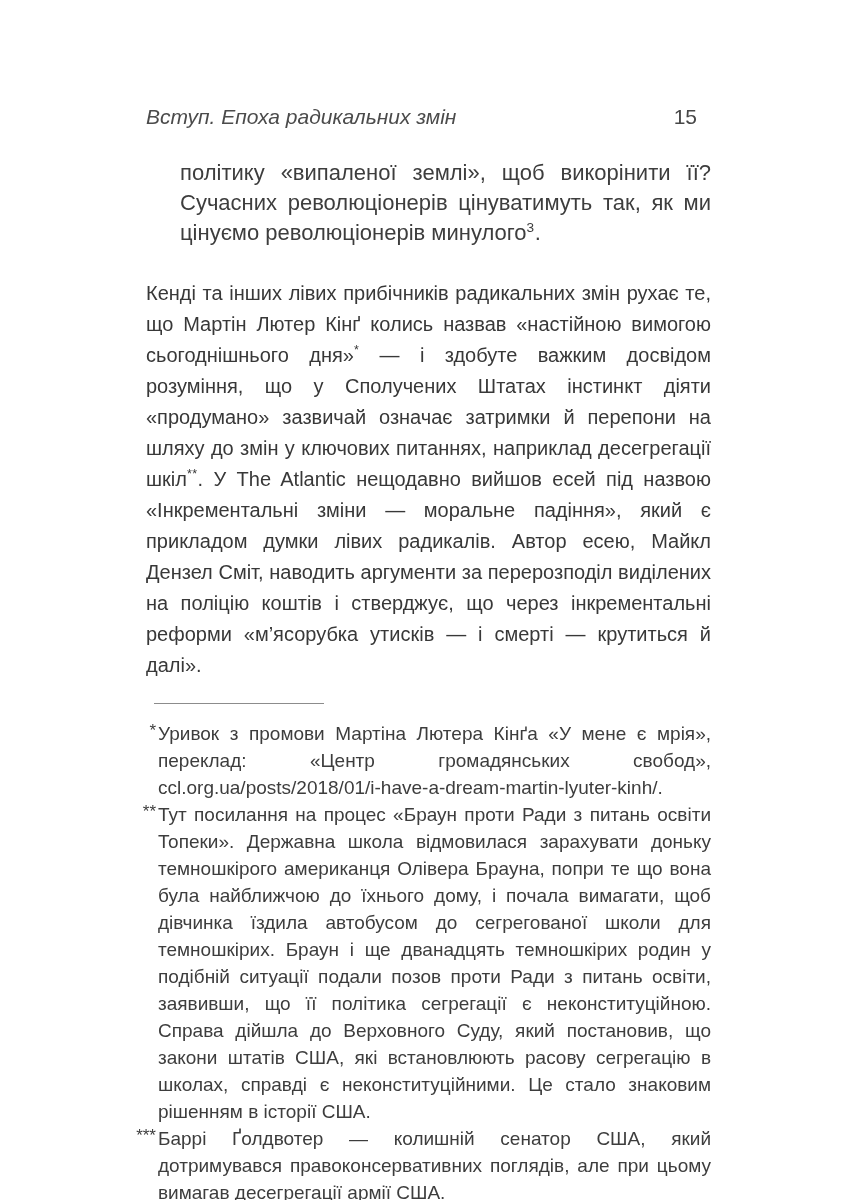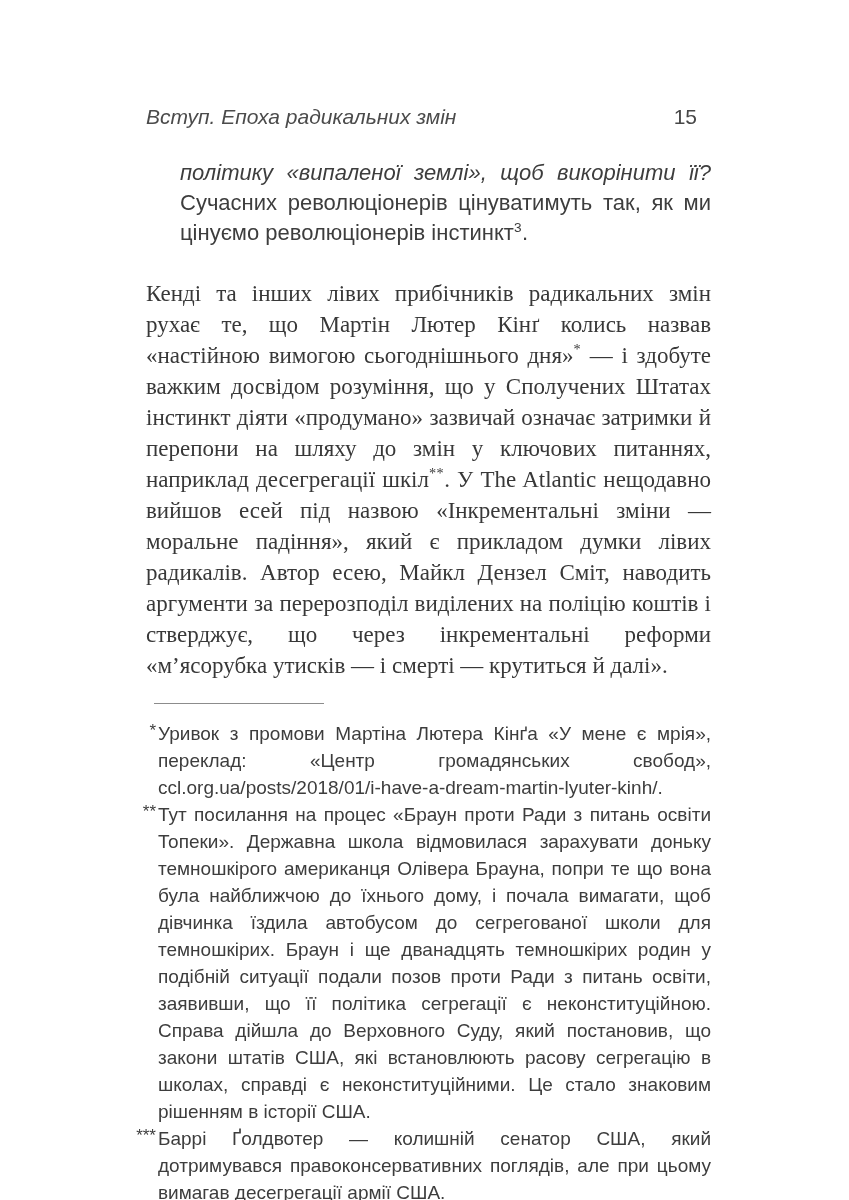--- a/index.html
+++ b/index.html
@@ -35,26 +35,26 @@
   .pagehead .page-num { font-style: normal; color: #474747; padding-right: 14px; }
   
   .quote {
     margin: 28px 0 0 34px;
     font-family: "Liberation Sans", sans-serif;
     font-size: 22px;
     line-height: 30px;
     text-align: justify;
     color: #3d3d3d;
   }
-  .quote .q-italic { font-style: italic; }
+  .quote .q-italic { }
   
   .bodytext {
     margin-top: 30px;
-    font-family: Liberation Serif, serif;
-    font-size: 23px;
+    font-family: Liberation Sans, sans-serif;
+    font-size: 20px;
     line-height: 31px;
     text-align: justify;
     color: #383838;
   }
   .bodytext p { margin: 0; }
   .bodytext p.indent { text-indent: 39px; }
   sup.fnref {
     font-size: 62%;
     line-height: 0;
     vertical-align: super;
@@ -93,21 +93,21 @@
 
 <div class="page">
   <div class="content">
 
     <div class="pagehead">
       <span class="running-head">Вступ. Епоха радикальних змін</span>
       <span class="page-num">15</span>
     </div>
 
     <div class="quote">
-      <span class="q-italic">політику «випаленої землі», щоб викорінити її? </span><span>Сучасних революціонерів цінуватимуть так, як ми цінуємо революціонерів інстинкт</span><sup class="fnref">3</sup><span>.</span>
+      <span class="q-italic">політику «випаленої землі», щоб викорінити її? </span><span>Сучасних революціонерів цінуватимуть так, як ми цінуємо революціонерів минулого</span><sup class="fnref">3</sup><span>.</span>
     </div>
 
     <div class="bodytext">
       <p><span>Кенді та інших лівих прибічників радикальних змін рухає те, що Мартін Лютер Кінґ колись назвав «настійною вимогою сьогоднішнього дня»</span><sup class="fnref">*</sup><span> — і здобуте важким досвідом розуміння, що у Сполучених Штатах інстинкт діяти «продумано» зазвичай означає затримки й перепони на шляху до змін у ключових питаннях, наприклад десегрегації шкіл</span><sup class="fnref">**</sup><span>. У The Atlantic нещодавно вийшов есей під назвою «Інкрементальні зміни — моральне падіння», який є прикладом думки лівих радикалів. Автор есею, Майкл Дензел Сміт, наводить аргументи за перерозподіл виділених на поліцію коштів і стверджує, що через інкрементальні реформи «м’ясорубка утисків — і смерті — крутиться й далі».</span></p>
     </div>
 
     <hr class="fn-rule">
 
     <div class="footnotes">
       <div class="footnote">

